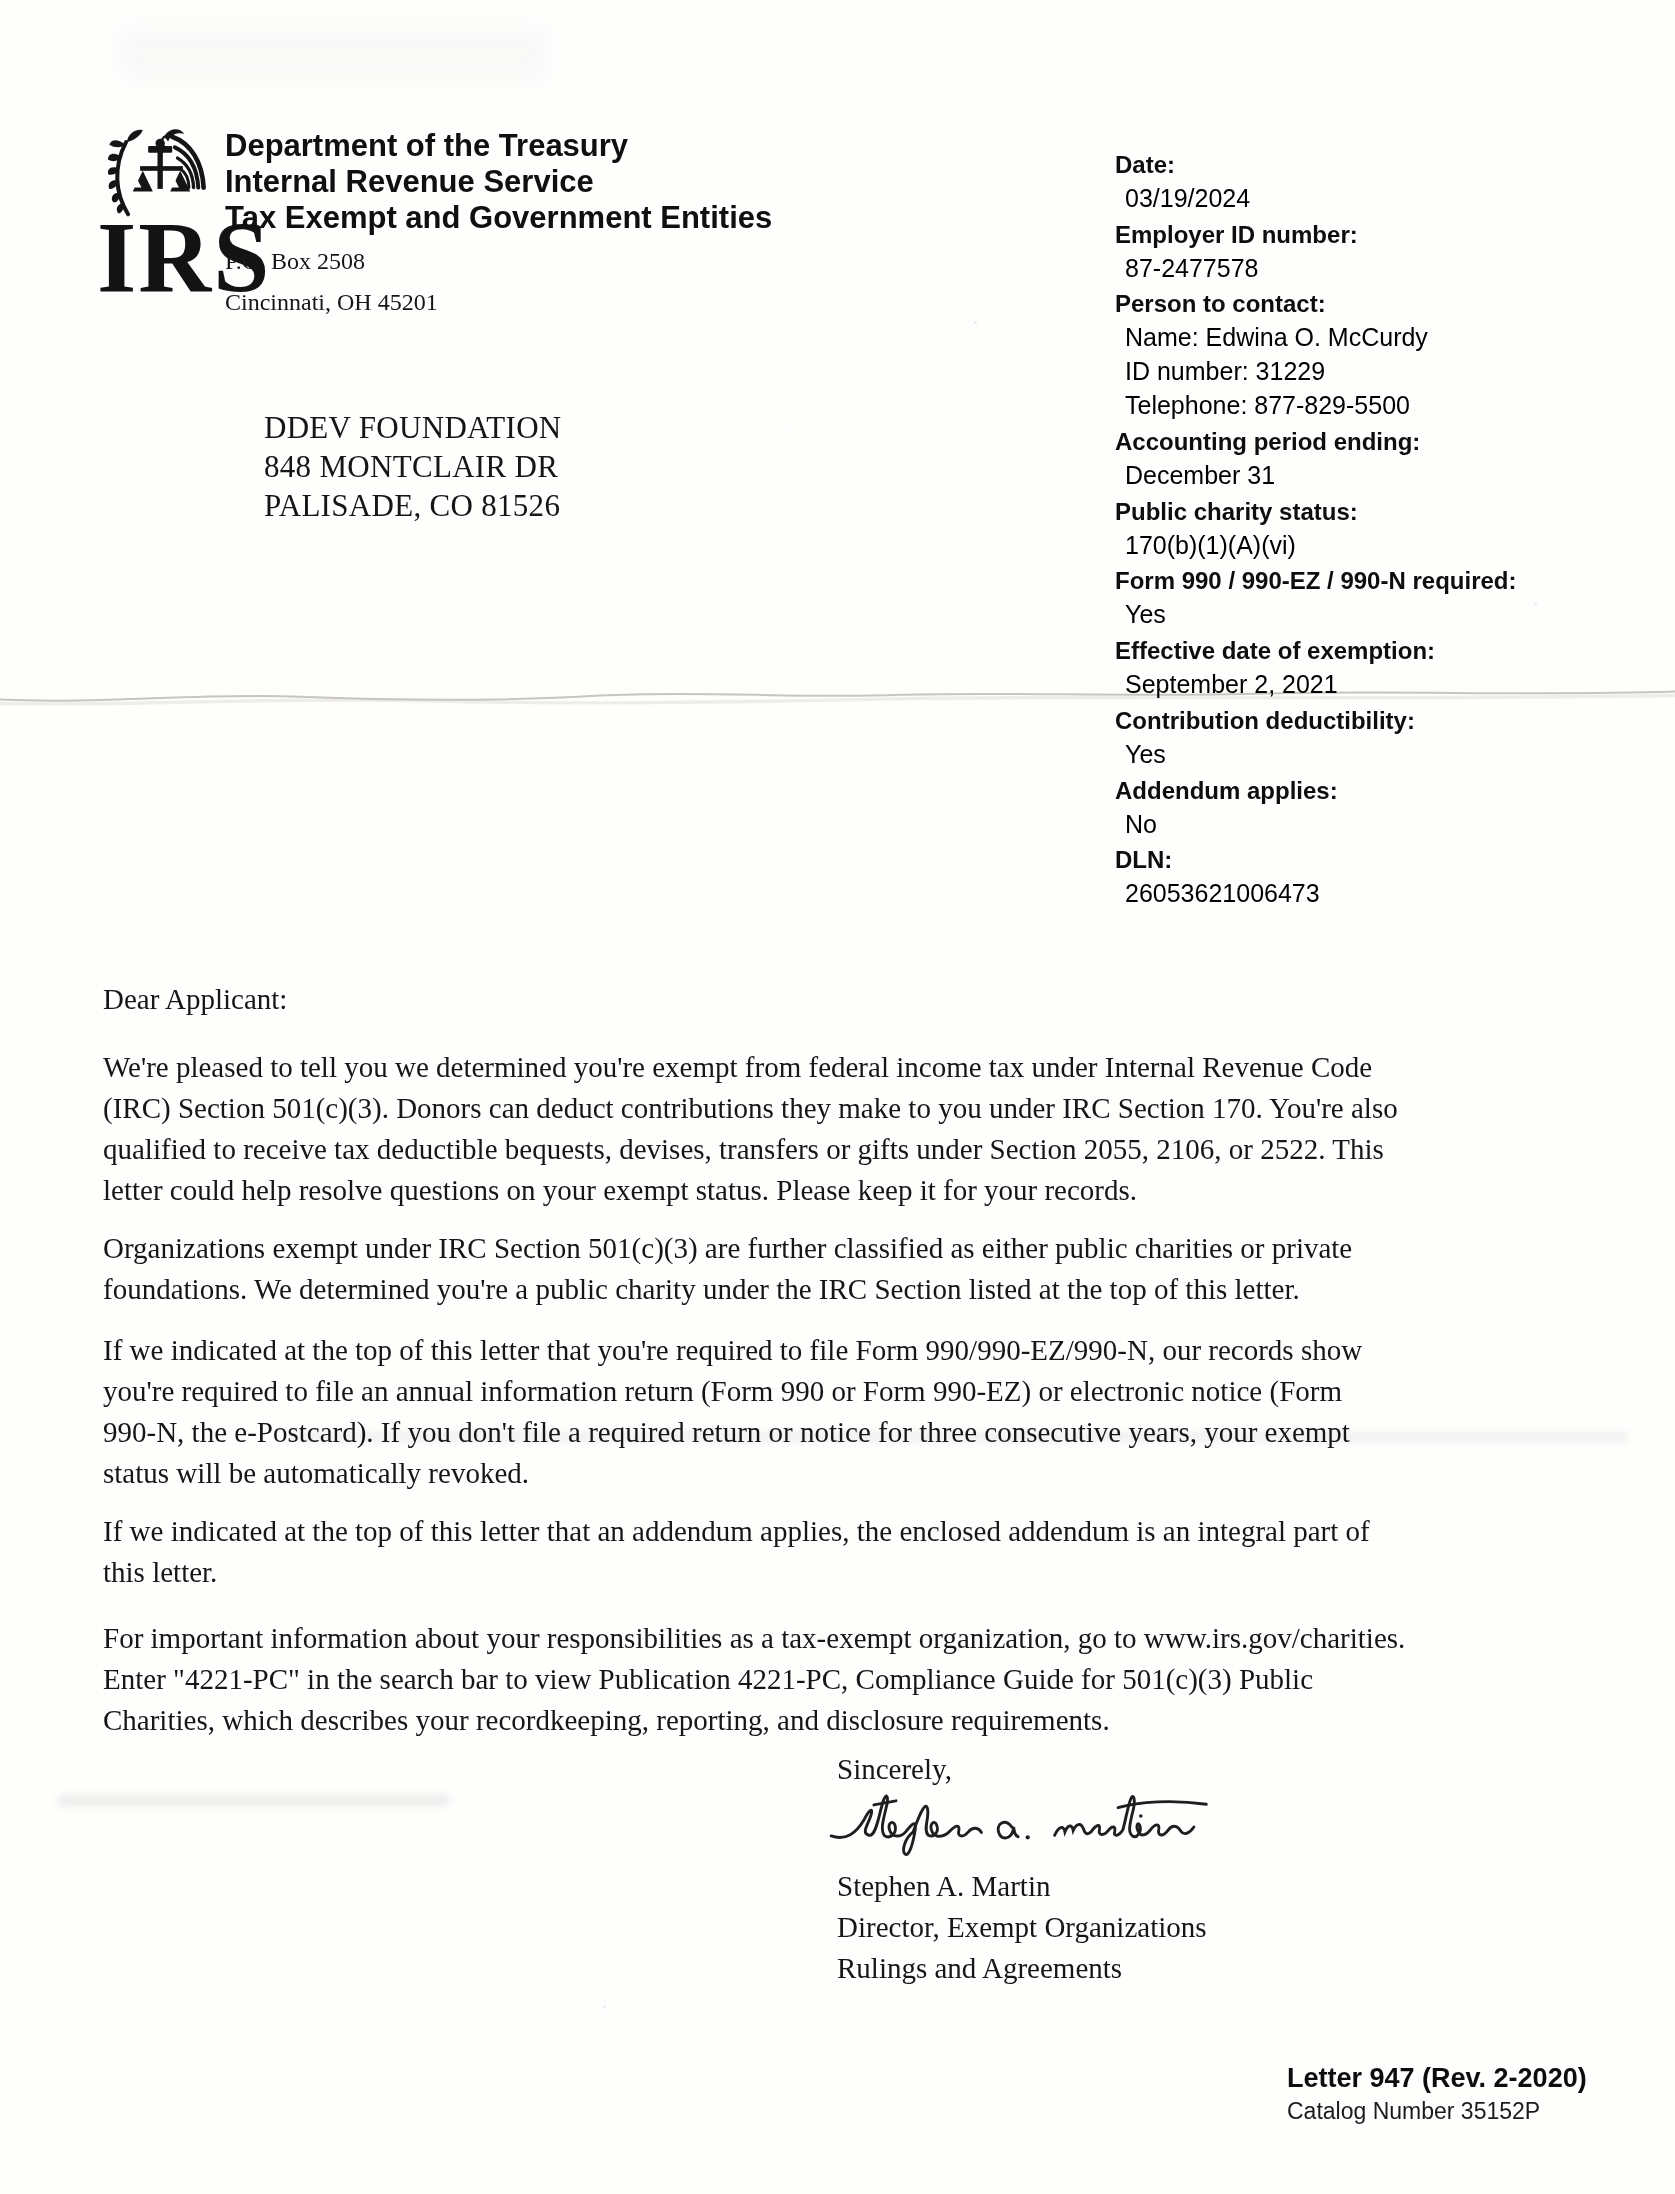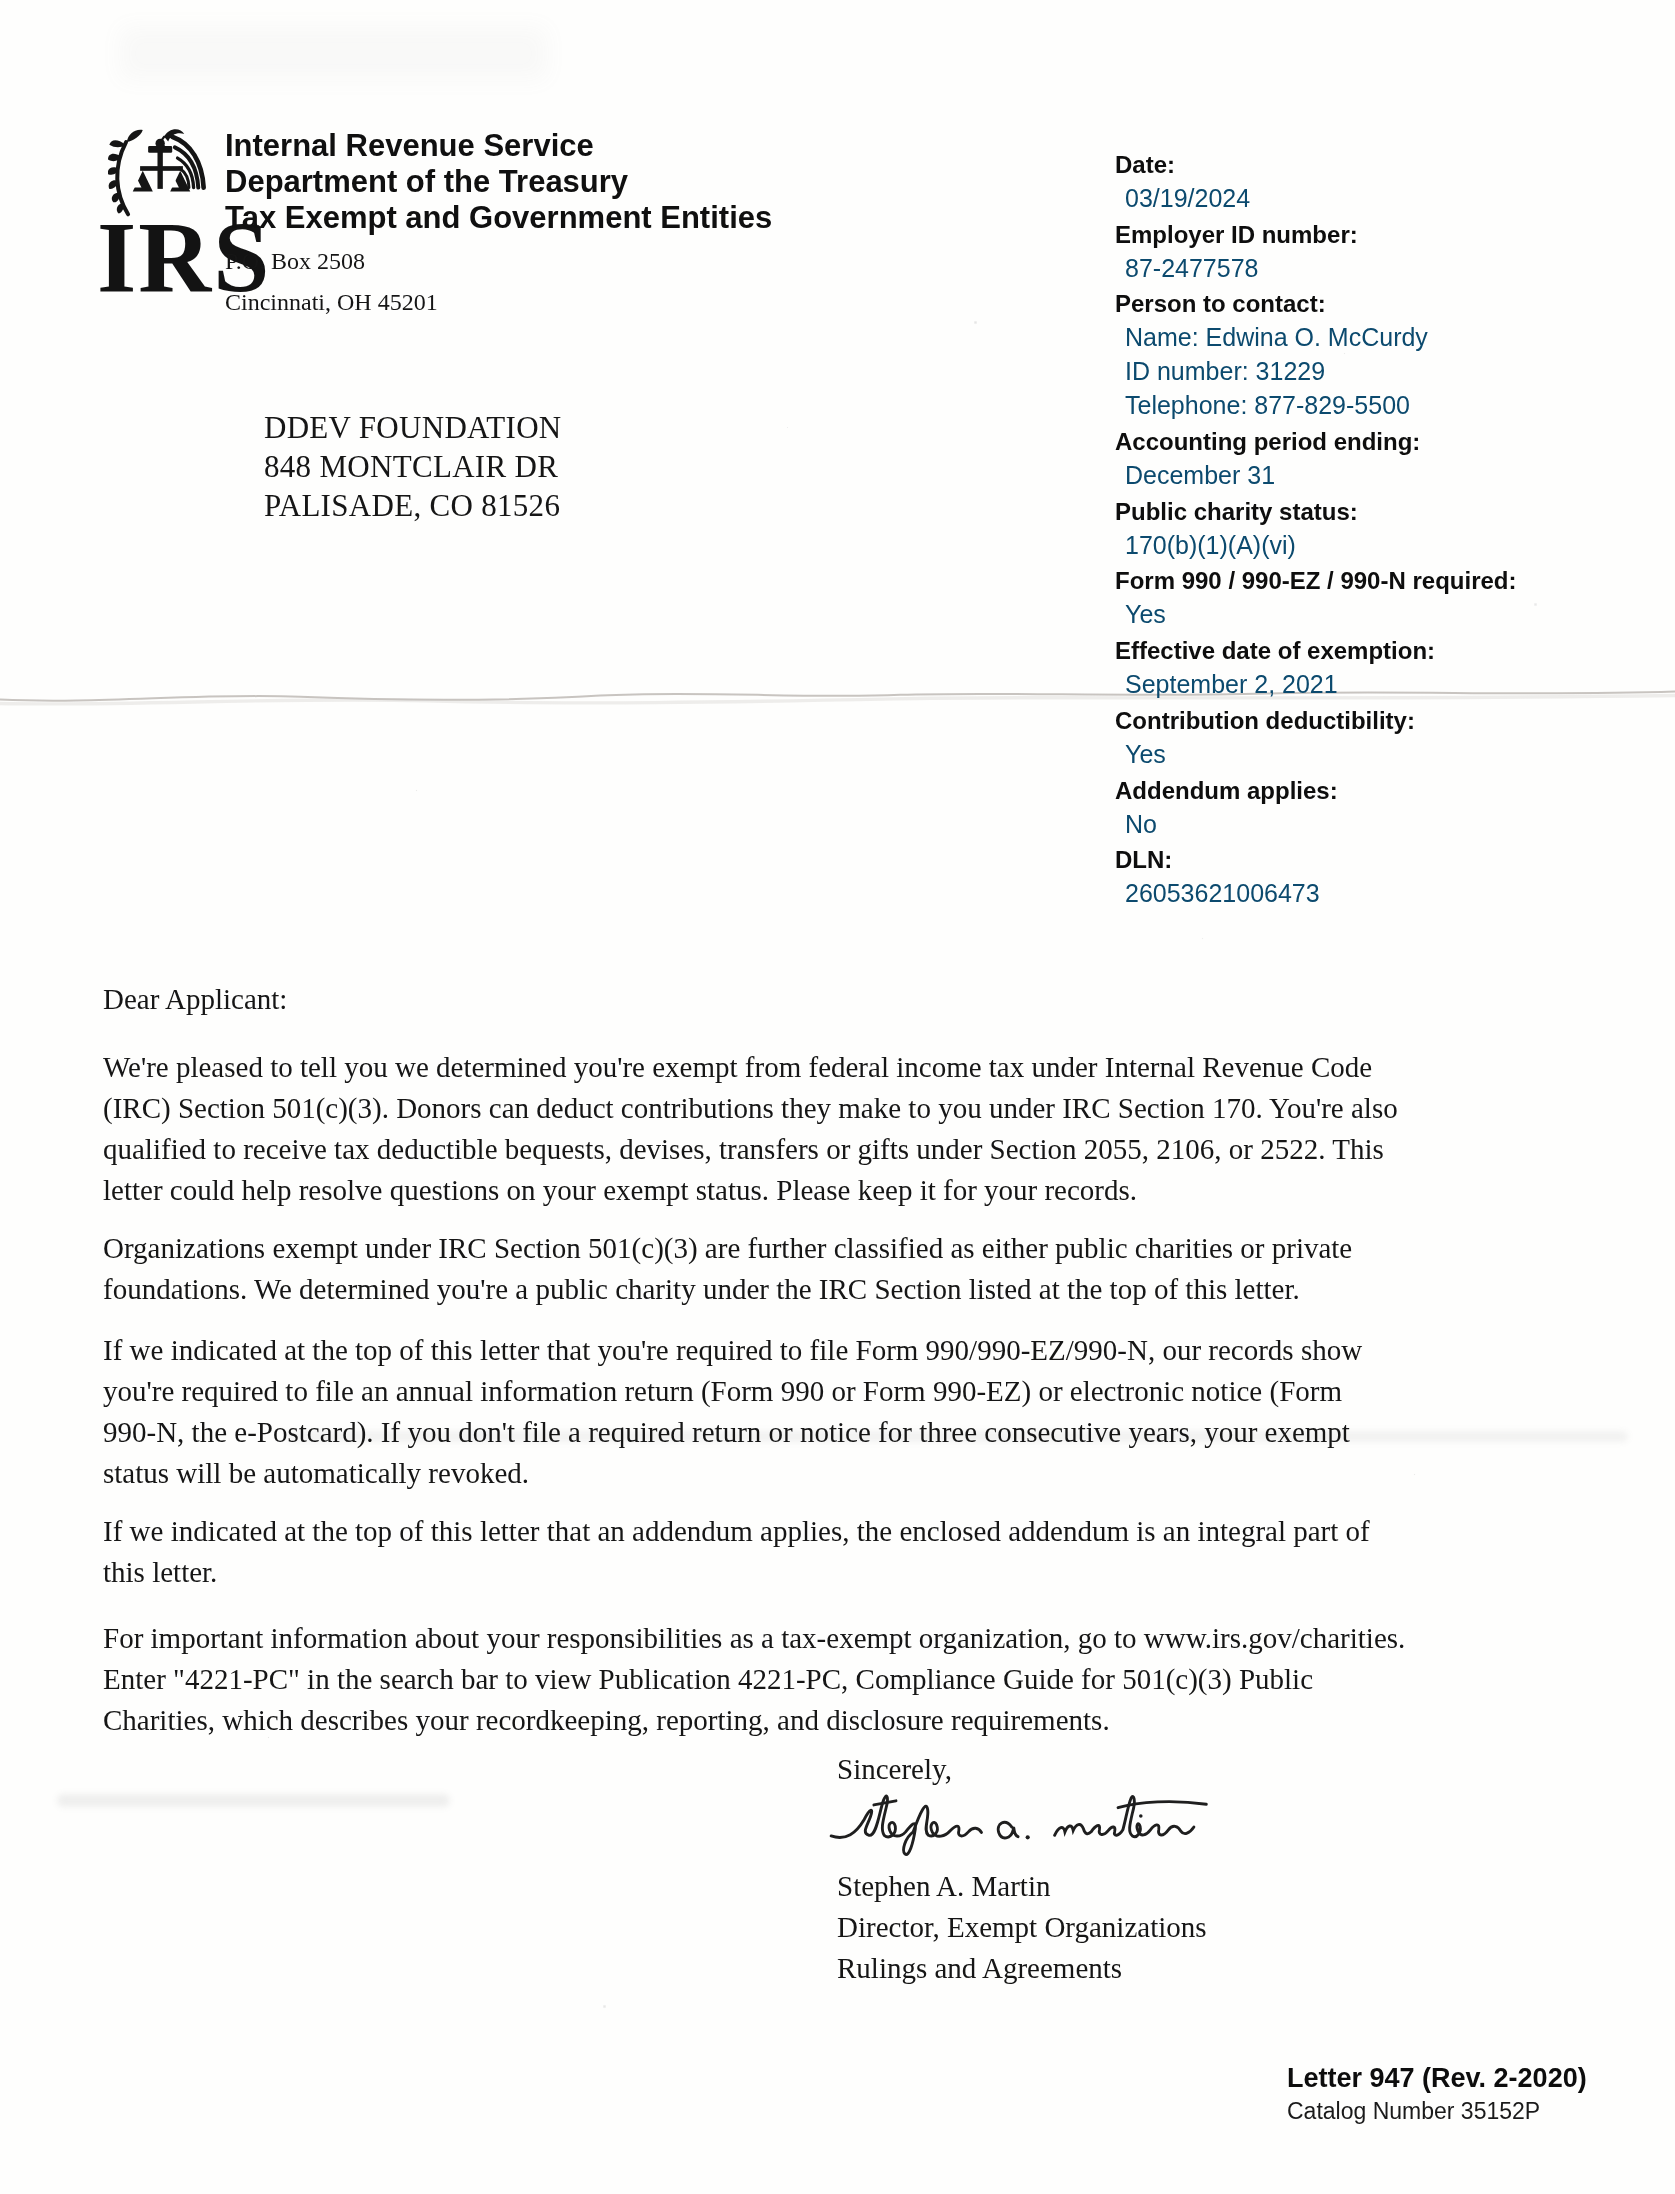--- a/index.html
+++ b/index.html
@@ -22,21 +22,21 @@
   .hq-line{font-size:24px;line-height:41px;}
 
   
   .recipient{left:221px;top:408px;}
   .recipient-line{font-size:31px;line-height:39px;letter-spacing:0.3px;margin-left:43px;}
 
   
   .info-panel{left:1115px;top:148px;width:527px;}
   .info-item{margin-bottom:2.7px;}
   .info-label{font-family:"Liberation Sans",sans-serif;font-weight:bold;font-size:24px;line-height:33px;color:#0e0e0e;}
-  .info-value{font-family:"Liberation Sans",sans-serif;font-size:25px;line-height:34px;color:#0c4a6e;padding-left:10px;}
+  .info-value{font-family:"Liberation Sans",sans-serif;font-size:25px;line-height:34px;color:#000000;padding-left:10px;}
 
   
   .body-block{left:103px;top:979px;}
   .salutation{font-size:29px;line-height:41px;margin-bottom:27px;}
   .para{margin-bottom:17.3px;}
   .para.p2{margin-bottom:20px;}
   .para.p3{margin-bottom:16.7px;}
   .para.p4{margin-bottom:25px;}
   .para-line{font-size:29px;line-height:41px;white-space:nowrap;}
 
@@ -109,22 +109,22 @@
       <path d="M100,32 C122,42 133,62 135,92" stroke-width="6"></path>
       <path d="M104,48 C118,56 127,70 128,92" stroke-width="5"></path>
       <path d="M107,63 C116,69 121,79 121,92" stroke-width="4.5"></path>
       <path d="M84,16 C79,21 79,27 84,31" stroke-width="3.5"></path>
     </g>
   </svg>
 
   <div class="abs irs-word">IRS</div>
 
   <div class="abs agency sans">
+    <div class="agency-line">Department of the Treasury</div>
     <div class="agency-line">Internal Revenue Service</div>
-    <div class="agency-line">Department of the Treasury</div>
     <div class="agency-line">Tax Exempt and Government Entities</div>
   </div>
   <div class="abs hq-address">
     <div class="hq-line">P.O. Box 2508</div>
     <div class="hq-line">Cincinnati, OH 45201</div>
   </div>
 
   <div class="abs recipient">
     <div class="recipient-line">DDEV FOUNDATION</div>
     <div class="recipient-line">848 MONTCLAIR DR</div>

